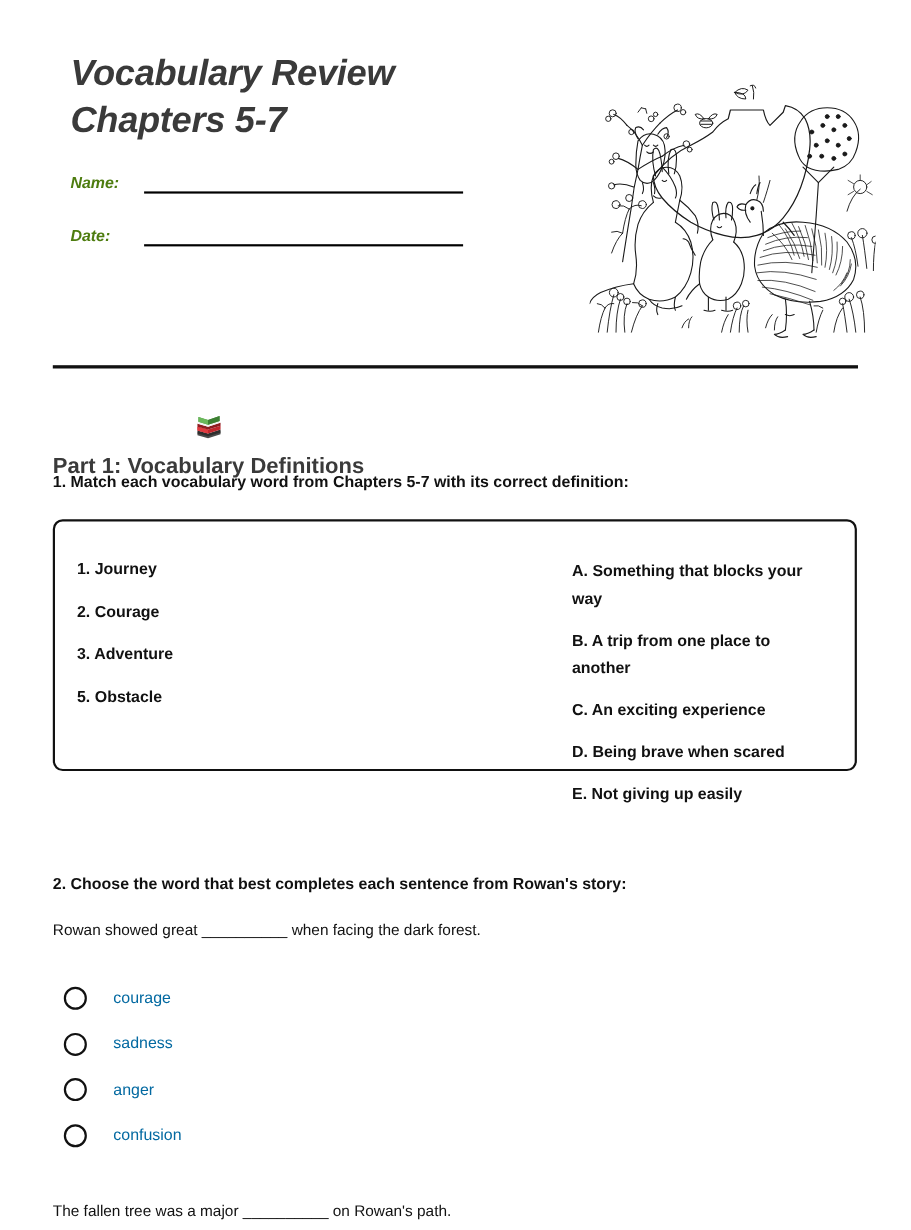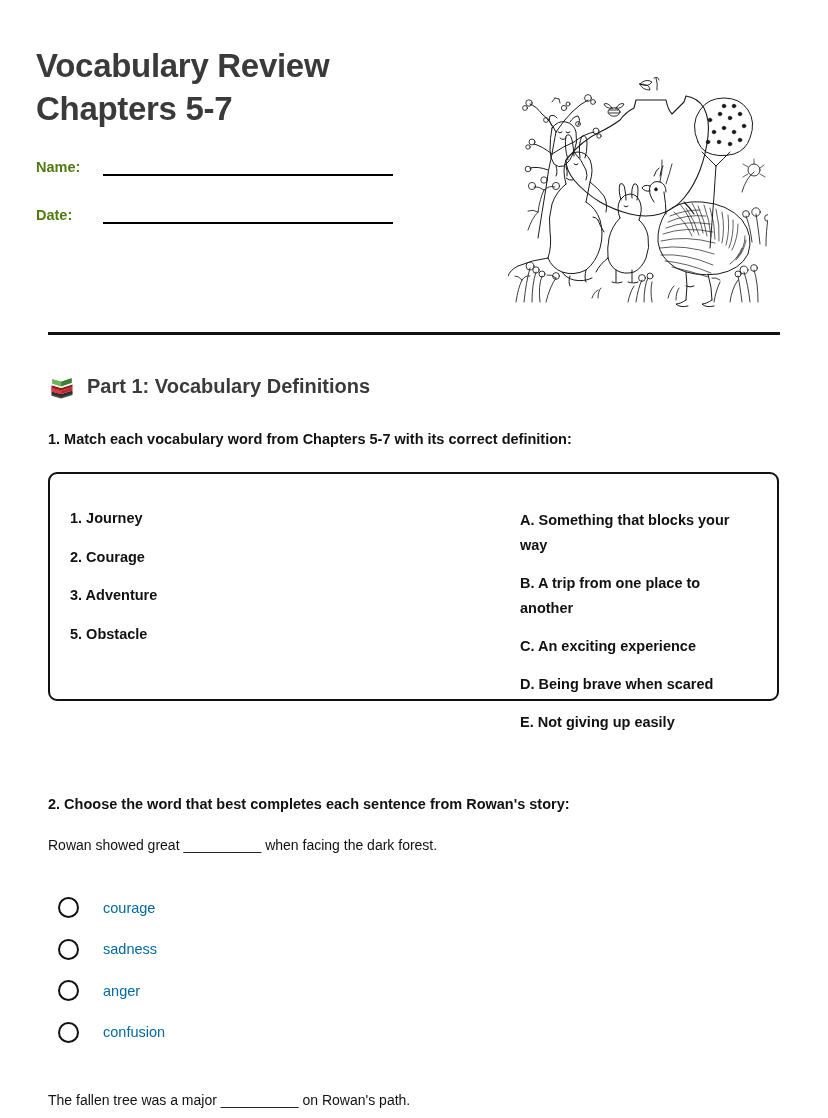--- a/index.html
+++ b/index.html
@@ -19,24 +19,25 @@
 
   .page {
     position: absolute;
     inset: 0;
     padding: 0;
   }
 
   
   .header {
     position: absolute;
-    left: 36px;
+    left: 64px;
     top: 44px;
     width: 732px;
     height: 268px;
+    font-style: italic;
   }
   .header-left {
     position: absolute;
     left: 0;
     top: 0;
     width: 430px;
   }
   .doc-title {
     font-size: 33px;
     line-height: 43px;
@@ -89,20 +90,21 @@
   }
 
   
   .section-heading {
     position: absolute;
     left: 48px;
     top: 372px;
     display: flex;
     align-items: center;
     gap: 11px;
+    flex-direction: column;
   }
   .books-icon {
     width: 28px;
     height: 28px;
     flex: 0 0 auto;
     position: relative;
     top: 1px;
   }
   .books-icon svg { display: block; width: 100%; height: 100%; }
   .section-heading-text {

